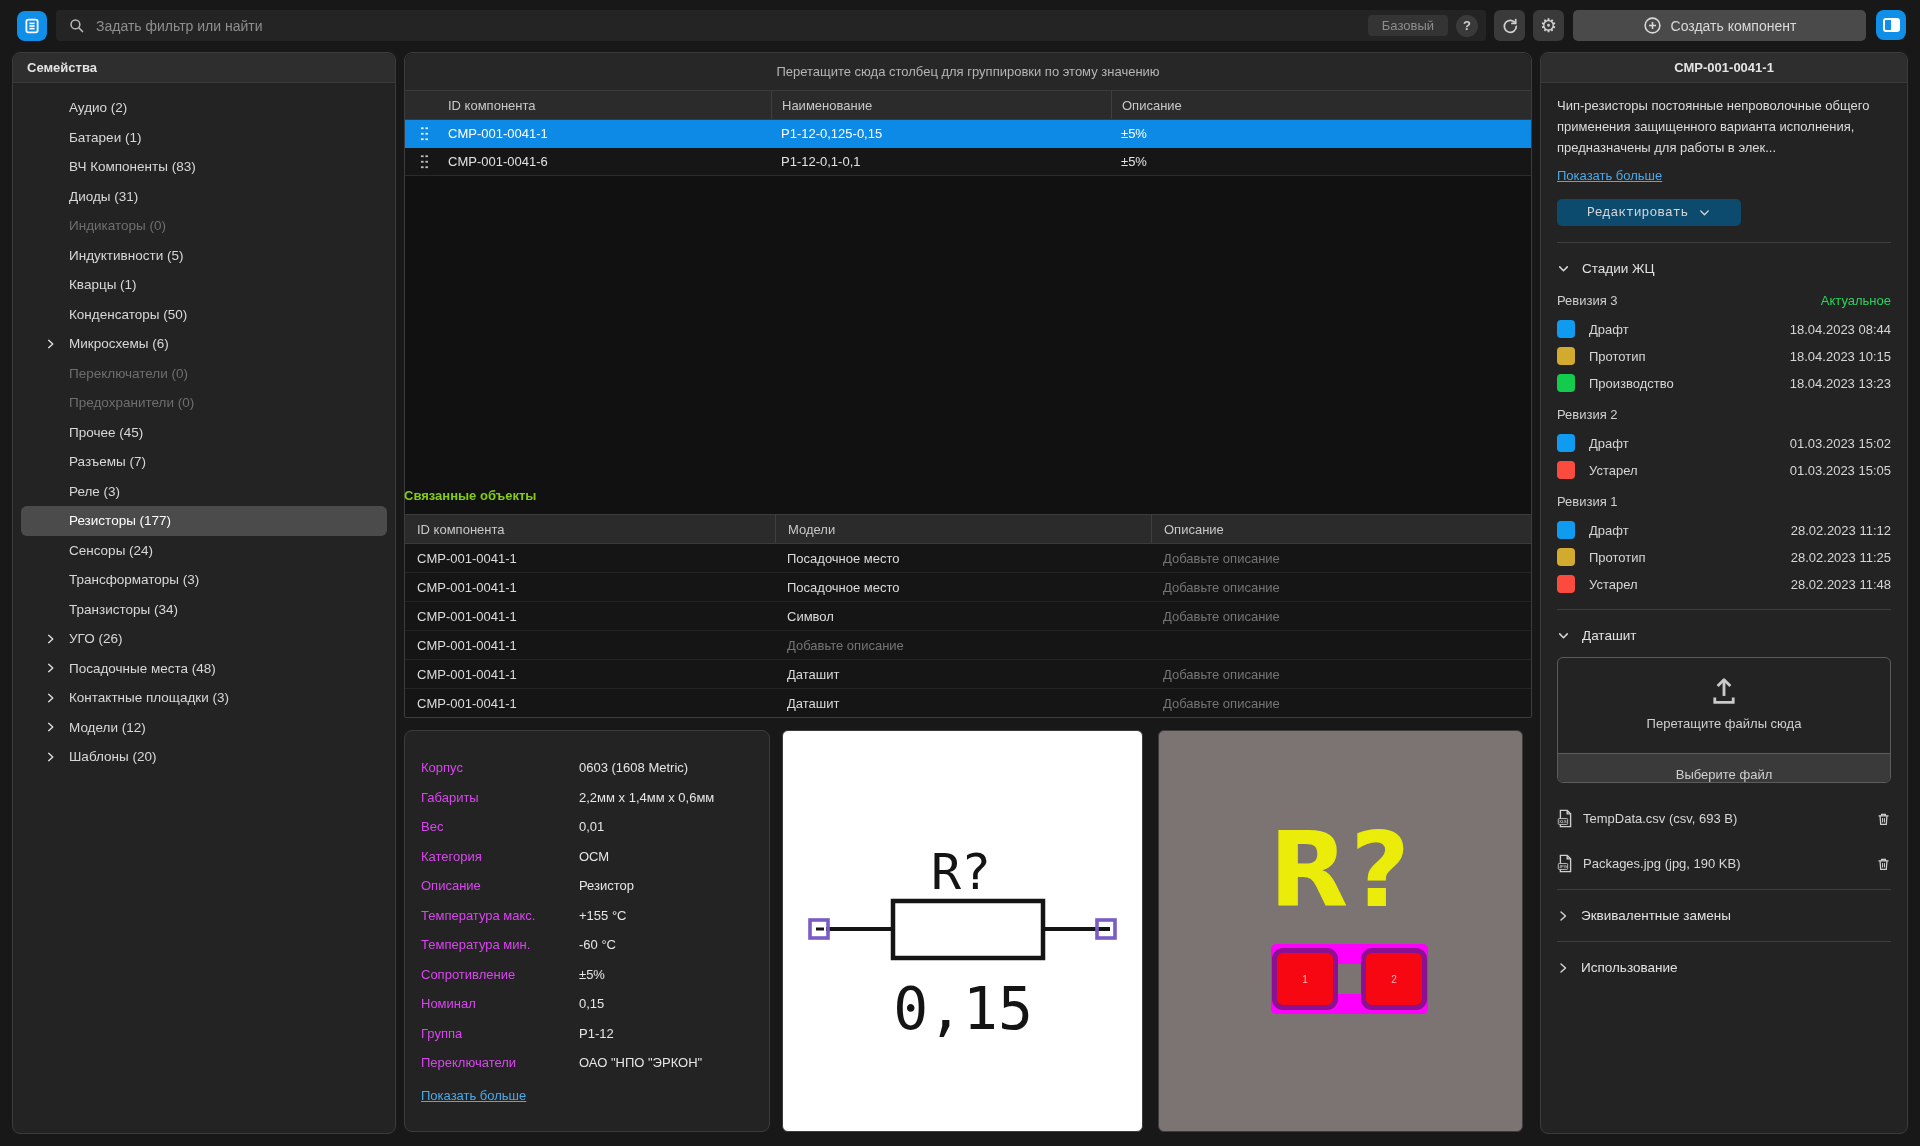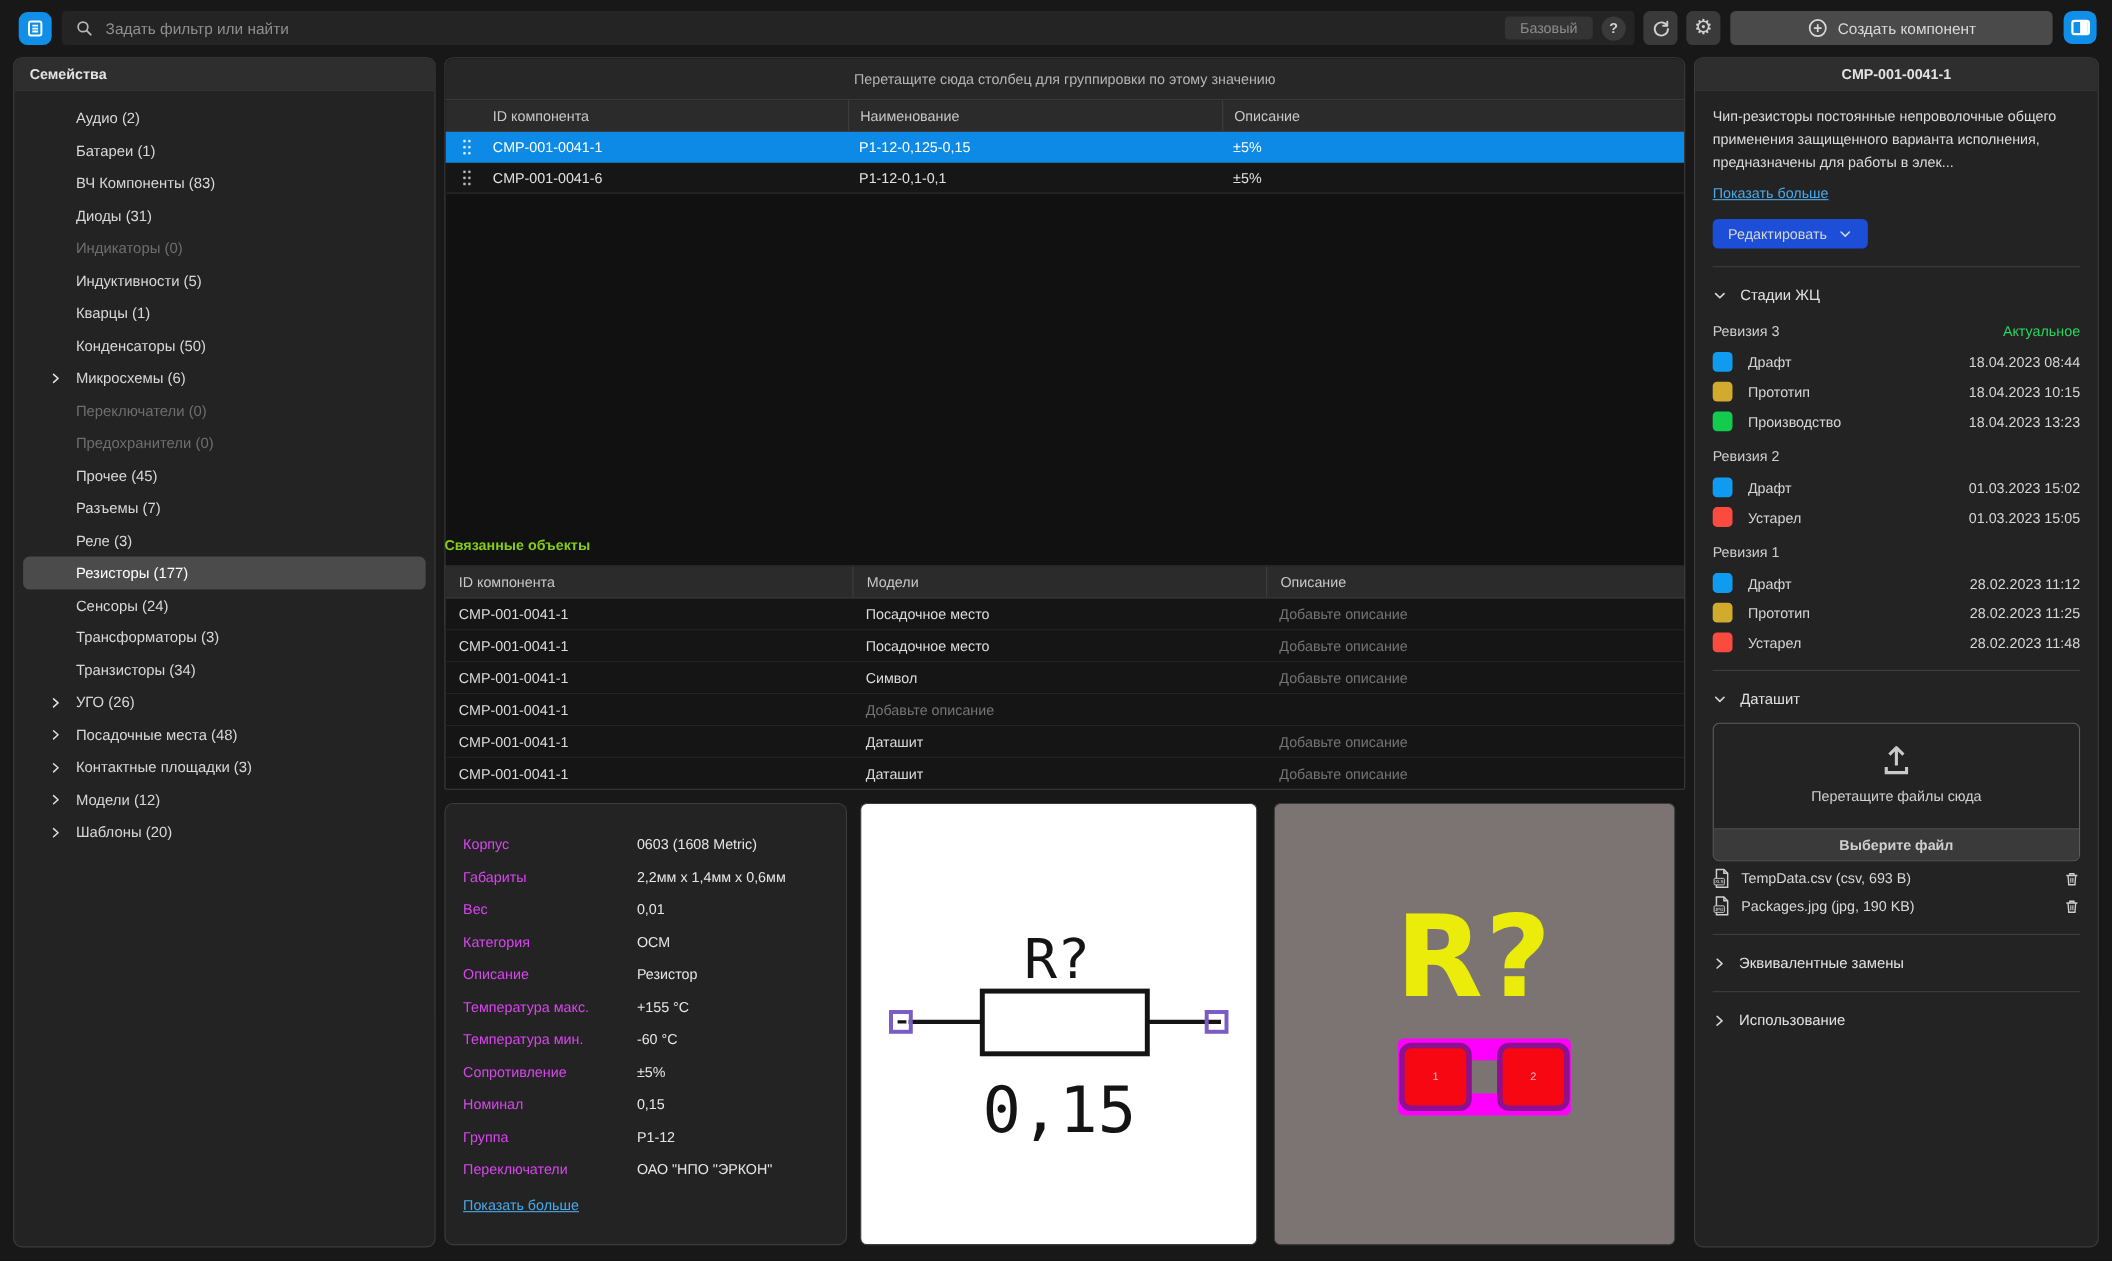--- a/index.html
+++ b/index.html
@@ -89,37 +89,37 @@
   .pads .mag{position:absolute;inset:0;background:#ff00ff;border-radius:5px;}
   .pads .gap{position:absolute;left:64px;top:20px;width:29px;height:30px;background:#7b7473;}
   .pad{position:absolute;top:4px;width:66px;height:62px;background:#f60712;border:5px solid #8d1090;border-radius:11px;
        display:flex;align-items:center;justify-content:center;color:#ffb7c2;font-size:10px;}
   .pad.p1{left:1px;} .pad.p2{right:1px;}
 
   
   .details{left:1540px;top:52px;width:368px;height:1082px;}
   .details-body{padding:12px 16px 0 16px;}
   .desc{color:#dcdcdc;line-height:21px;}
-  .edit-btn{display:inline-flex;align-items:center;gap:10px;background:#1d4ed8;border-radius:5px;
-            padding:6px 14px;color:#d6d6d6;margin-top:16px;}
+  .edit-btn{display:inline-flex;align-items:center;gap:10px;background:#0c4a6e;border-radius:5px;
+            padding:6px 30px;color:#d6d6d6;margin-top:16px;font-family:Liberation Mono, monospace;}
   .divider{height:1px;background:#3e3e3e;margin:16px 0;}
   .sec-head{display:flex;align-items:center;gap:12px;color:#e2e2e2;font-size:13.5px;padding:2px 0;}
   .rev-head{display:flex;align-items:center;margin:15px 0 12px 0;}
   .rev-name{flex:1;color:#cfcfcf;}
   .rev-badge{color:#2ad45c;}
   .st-row{display:flex;align-items:center;margin-bottom:9px;}
   .chip{width:18px;height:18px;border-radius:4px;margin-right:14px;flex:0 0 auto;}
   .st-label{flex:1;color:#d6d6d6;}
   .st-date{color:#d6d6d6;}
   .upload-box{position:relative;border:1px solid #5c5c5c;border-radius:6px;height:126px;margin-top:12px;}
   .upload-hint{position:absolute;left:0;right:0;top:58px;text-align:center;color:#d0d0d0;}
   .upload-ic{position:absolute;left:0;right:0;top:16px;display:flex;justify-content:center;}
   .choose-strip{position:absolute;left:0;right:0;bottom:0;height:29px;background:#3a3a3a;border-top:1px solid #5c5c5c;
-                border-radius:0 0 6px 6px;display:flex;align-items:center;justify-content:center;color:#d0d0d0;font-weight:bold;}
-  .file-row{display:flex;align-items:center;margin-top:6px;gap:9px;}
+                border-radius:0 0 6px 6px;display:flex;align-items:flex-end;justify-content:center;color:#d0d0d0;}
+  .file-row{display:flex;align-items:center;margin-top:26px;gap:9px;}
   .file-row .fname{flex:1;color:#d8d8d8;}
   .ic-btn{display:flex;align-items:center;justify-content:center;cursor:pointer;}
 
   svg{display:block;}
 </style>
 </head>
 <body>
 
 <div class="stage">
 

